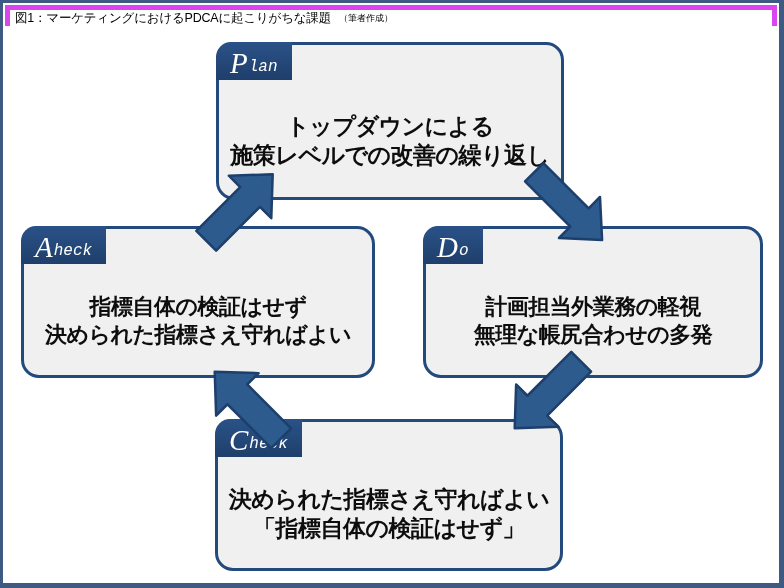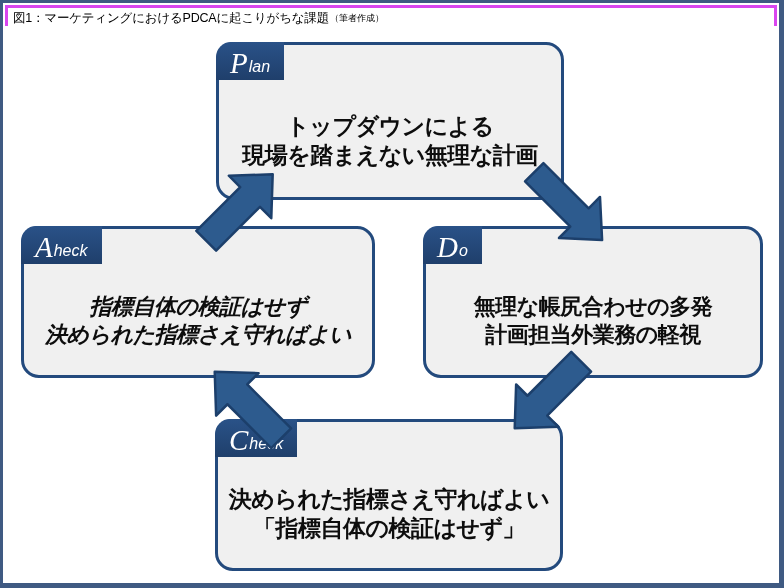--- a/index.html
+++ b/index.html
@@ -12,32 +12,32 @@
   .frame{
     position:absolute;left:3px;top:3px;
     width:776px;height:580px;
     background:#ffffff;
     box-sizing:border-box;
   }
   
   .title-box{
     position:absolute;left:2px;top:2px;
     width:772px;height:27px;
-    border:3px solid #d946ef;
+    border:5px solid #d946ef;
     background:#ffffff;
     box-sizing:border-box;
     display:flex;align-items:center;
     padding-left:5px;
     white-space:nowrap;
   }
   .title-main{
     font-size:12.5px;color:#000;letter-spacing:-0.2px;
   }
   .title-sub{
-    font-size:9px;color:#000;margin-left:1px;
+    font-size:9px;color:#000;margin-left:8px;
   }
 
   
   .canvas{
     position:absolute;left:0;top:23px;
     width:776px;height:557px;
     background:#ffffff;
   }
 
   
@@ -59,21 +59,21 @@
     padding:0 14px 2px 14px;
     color:#ffffff;
     box-sizing:border-box;
   }
   .tab-big{
     font-family:"Liberation Serif","DejaVu Serif",serif;
     font-style:italic;font-size:29px;line-height:30px;
     font-weight:400;
   }
   .tab-small{
-    font-family:Liberation Sans, sans-serif;
+    font-family:Liberation Mono, monospace;
     font-style:italic;font-size:16px;line-height:22px;
     font-weight:400;margin-left:1px;
   }
   .pdca-body{
     position:absolute;left:0;right:0;
     display:flex;flex-direction:column;
     align-items:center;justify-content:center;
     text-align:center;
     font-weight:bold;
     color:#0d0d0d;
@@ -83,21 +83,21 @@
   .pdca-body .l{display:block;white-space:nowrap;}
 
   
   #box-plan  {left:213px;top:16px; width:348px;height:158px;}
   #box-do    {left:420px;top:200px;width:340px;height:152px;}
   #box-action{left:18px; top:200px;width:354px;height:152px;}
   #box-check {left:212px;top:393px;width:348px;height:152px;}
 
   #box-plan   .pdca-body{top:46px;bottom:6px;font-size:23px;}
   #box-do     .pdca-body{top:44px;bottom:6px;font-size:22px;}
-  #box-action .pdca-body{top:44px;bottom:6px;font-size:22px;font-style:italic;}
+  #box-action .pdca-body{top:44px;bottom:6px;font-size:22px;}
   #box-check  .pdca-body{top:44px;bottom:6px;font-size:23px;}
 
   
   .arrow{position:absolute;z-index:6;}
 </style>
 </head>
 <body>
 
 <div class="frame">
 
@@ -132,32 +132,32 @@
       </g>
     </svg>
 
     <div class="pdca-box" id="box-plan">
       <div class="tab">
         <span class="tab-big">P</span>
         <span class="tab-small">lan</span>
       </div>
       <div class="pdca-body">
         <span class="l">トップダウンによる</span>
-        <span class="l">現場を踏まえない無理な計画</span>
+        <span class="l">施策レベルでの改善の繰り返し</span>
       </div>
     </div>
 
     <div class="pdca-box" id="box-do">
       <div class="tab">
         <span class="tab-big">D</span>
         <span class="tab-small">o</span>
       </div>
       <div class="pdca-body">
+        <span class="l">計画担当外業務の軽視</span>
         <span class="l">無理な帳尻合わせの多発</span>
-        <span class="l">計画担当外業務の軽視</span>
       </div>
     </div>
 
     <div class="pdca-box" id="box-action">
       <div class="tab">
         <span class="tab-big">A</span>
         <span class="tab-small">heck</span>
       </div>
       <div class="pdca-body">
         <span class="l">指標自体の検証はせず</span>

